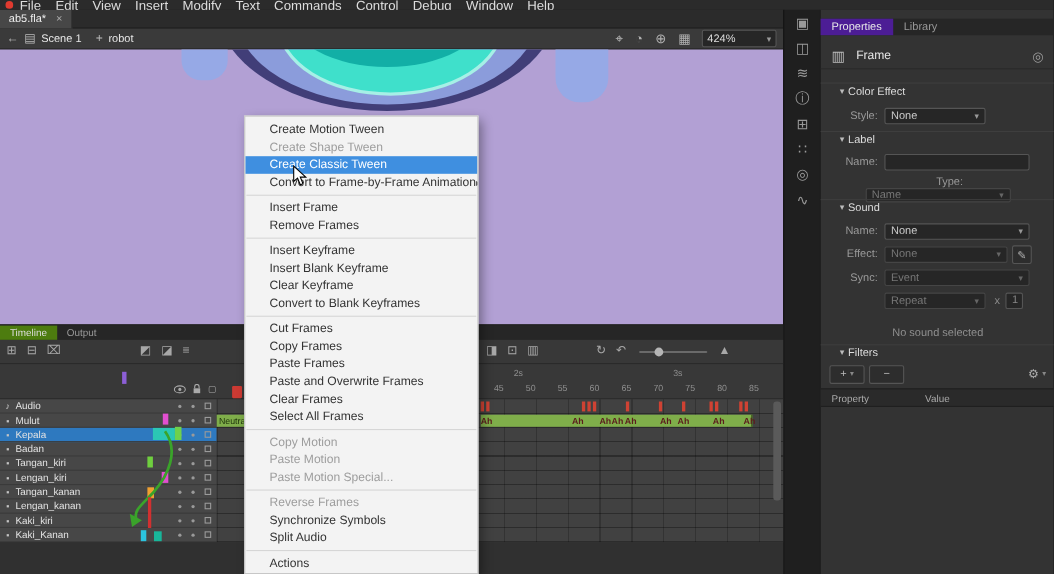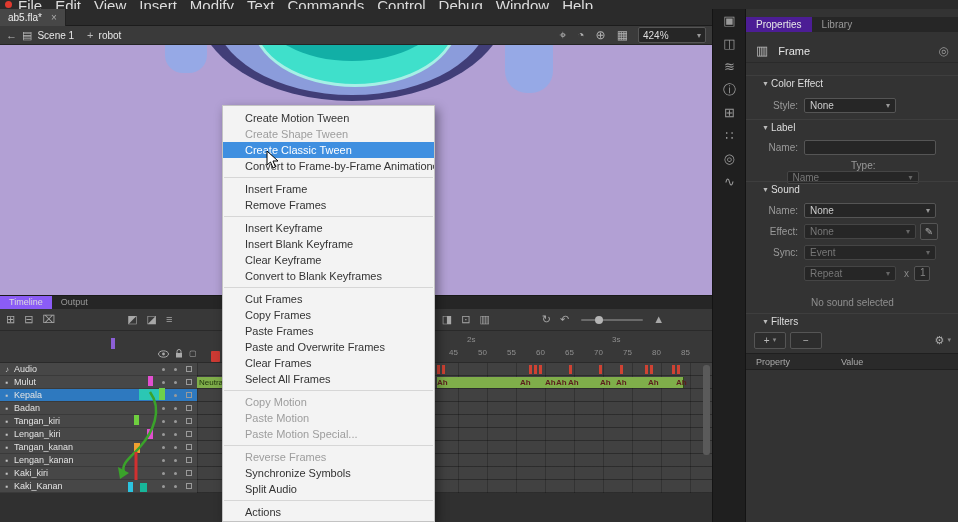--- a/index.html
+++ b/index.html
@@ -1,21 +1,21 @@
 <!DOCTYPE html>
 <html><head>
 <meta charset="utf-8">
 <style>
   html,body{margin:0;padding:0;background:#111;}
   #app{position:relative;width:958px;height:522px;overflow:hidden;background:#222;
        font-family:"Liberation Sans",sans-serif;color:#ccc;font-size:11px;-webkit-font-smoothing:antialiased;}
   
   .menubar{position:absolute;left:0;top:0;width:958px;height:9px;background:#2b2b2b;overflow:hidden;
            display:flex;align-items:flex-start;gap:0;padding-left:18px;box-sizing:border-box;}
-  .menubar .mitem{font-size:15px;color:#ddd;line-height:11px;margin-right:13px;white-space:nowrap;}
+  .menubar .mitem{font-size:12px;color:#ddd;line-height:11px;margin-right:13px;white-space:nowrap;}
   .rec-dot{position:absolute;left:5px;top:1px;width:7px;height:7px;border-radius:50%;background:#e03a2f;}
   
   .tabbar{position:absolute;left:0;top:9px;width:712px;height:17px;background:#2b2b2b;border-bottom:1px solid #1c1c1c;box-sizing:border-box;}
   .doc-tab{display:inline-flex;align-items:center;height:17px;background:#474747;color:#eee;font-size:10px;
            padding:0 8px;border-right:1px solid #222;text-align:center;}
   .doc-tab .close{margin-left:9px;color:#aaa;font-size:10px;}
   
   .docbar{position:absolute;left:0;top:26px;width:712px;height:19px;background:#3a3a3a;border-bottom:1px solid #242424;
           display:flex;align-items:center;box-sizing:border-box;padding:0 6px;}
   .docbar .crumb{display:flex;align-items:center;gap:5px;color:#e8e8e8;font-size:10px;}
@@ -29,21 +29,21 @@
   
   .stage{position:absolute;left:0;top:45px;width:712px;height:250px;overflow:hidden;}
   .stage .shape{position:absolute;}
   
   .toolstrip{position:absolute;left:712px;top:9px;width:33px;height:513px;background:#1f1f1f;border-left:1px solid #141414;box-sizing:border-box;}
   .toolstrip .tsi{width:33px;height:23px;display:flex;align-items:center;justify-content:center;color:#9a9a9a;font-size:13px;}
   
   .timeline{position:absolute;left:0;top:295px;width:712px;height:227px;background:#333;border-top:1px solid #1a1a1a;box-sizing:border-box;}
   .tl-tabs{position:absolute;left:0;top:0;width:712px;height:13px;background:#262626;display:flex;}
   .tl-tab{height:13px;line-height:13px;padding:0 9px;font-size:9px;color:#999;}
-  .tl-tab.active{background:#8b5cf6;color:#ddd;}
+  .tl-tab.active{background:#4d7c0f;color:#ddd;}
   .tl-toolbar{position:absolute;left:0;top:13px;width:712px;height:22px;background:#383838;border-bottom:1px solid #2a2a2a;
               display:flex;align-items:center;box-sizing:border-box;}
   .tl-toolbar .grp{display:flex;align-items:center;gap:9px;}
   .tl-toolbar .ti{color:#a8a8a8;font-size:11px;line-height:1;}
   .tl-slider{width:62px;height:2px;background:#6a6a6a;position:relative;border-radius:1px;}
   .tl-slider .knob{position:absolute;left:14px;top:-3px;width:8px;height:8px;border-radius:50%;background:#b5b5b5;}
   .tl-head{position:absolute;left:0;top:35px;width:712px;height:32px;background:#383838;border-bottom:1px solid #2a2a2a;box-sizing:border-box;}
   .col-icons{position:absolute;left:158px;bottom:4px;display:flex;gap:6px;align-items:center;color:#aaa;}
   .ruler{position:absolute;left:197px;top:0;width:515px;height:32px;overflow:hidden;}
   .ruler .sec{position:absolute;top:4px;font-size:8px;color:#8f8f8f;}

